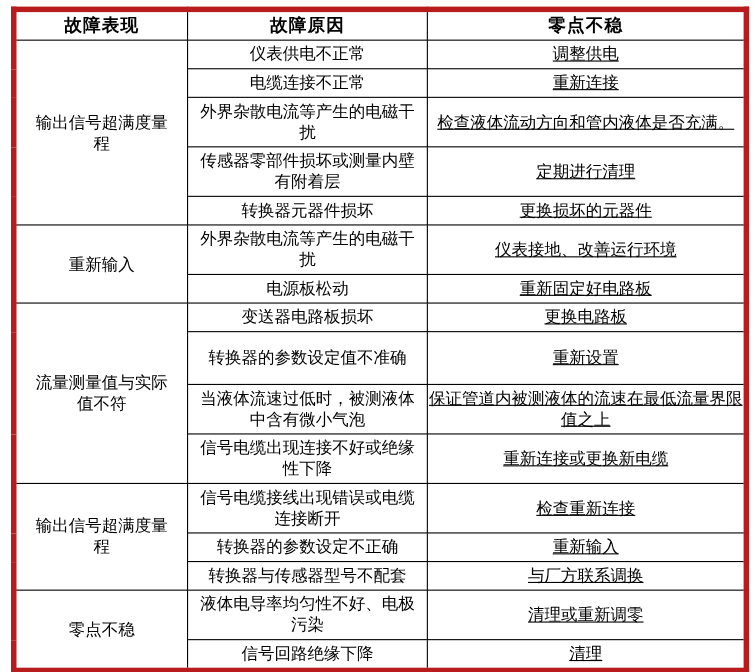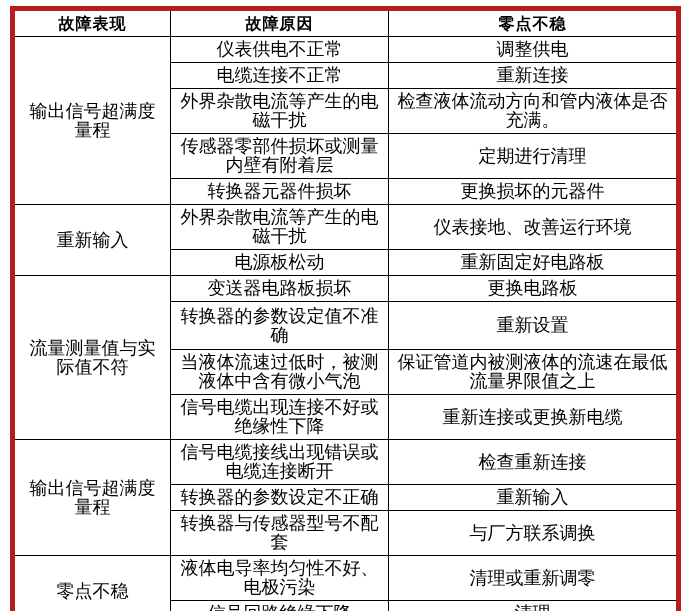--- a/index.html
+++ b/index.html
@@ -33,35 +33,35 @@
     width: 666px;
     border: 5px solid #b91c1c;
   }
   col.c-symptom  { width: 158px; }
   col.c-cause    { width: 218px; }
   col.c-solution { width: 290px; }
   th, td {
     border: 1px solid #000000;
     text-align: center;
     vertical-align: middle;
-    font-size: 18px;
+    font-size: 15px;
     line-height: 19px;
     padding: 3px 8px;
     height: 20px;
     word-break: break-all;
     box-sizing: border-box;
   }
   th {
     font-weight: bold;
     font-size: 16px;
     height: 21px;
     letter-spacing: 1px;
   }
   td.symptom-cell  { padding: 3px 12px; }
-  td.solution-cell { padding: 3px 1px; }
+  td.solution-cell { padding: 3px 1px; text-decoration: underline; }
   tr.row-tall td { height: 48px; }
 </style>
 </head>
 <body>
 
 <div class="page">
 
   <table class="fault-table">
     <colgroup>
       <col class="c-symptom">

